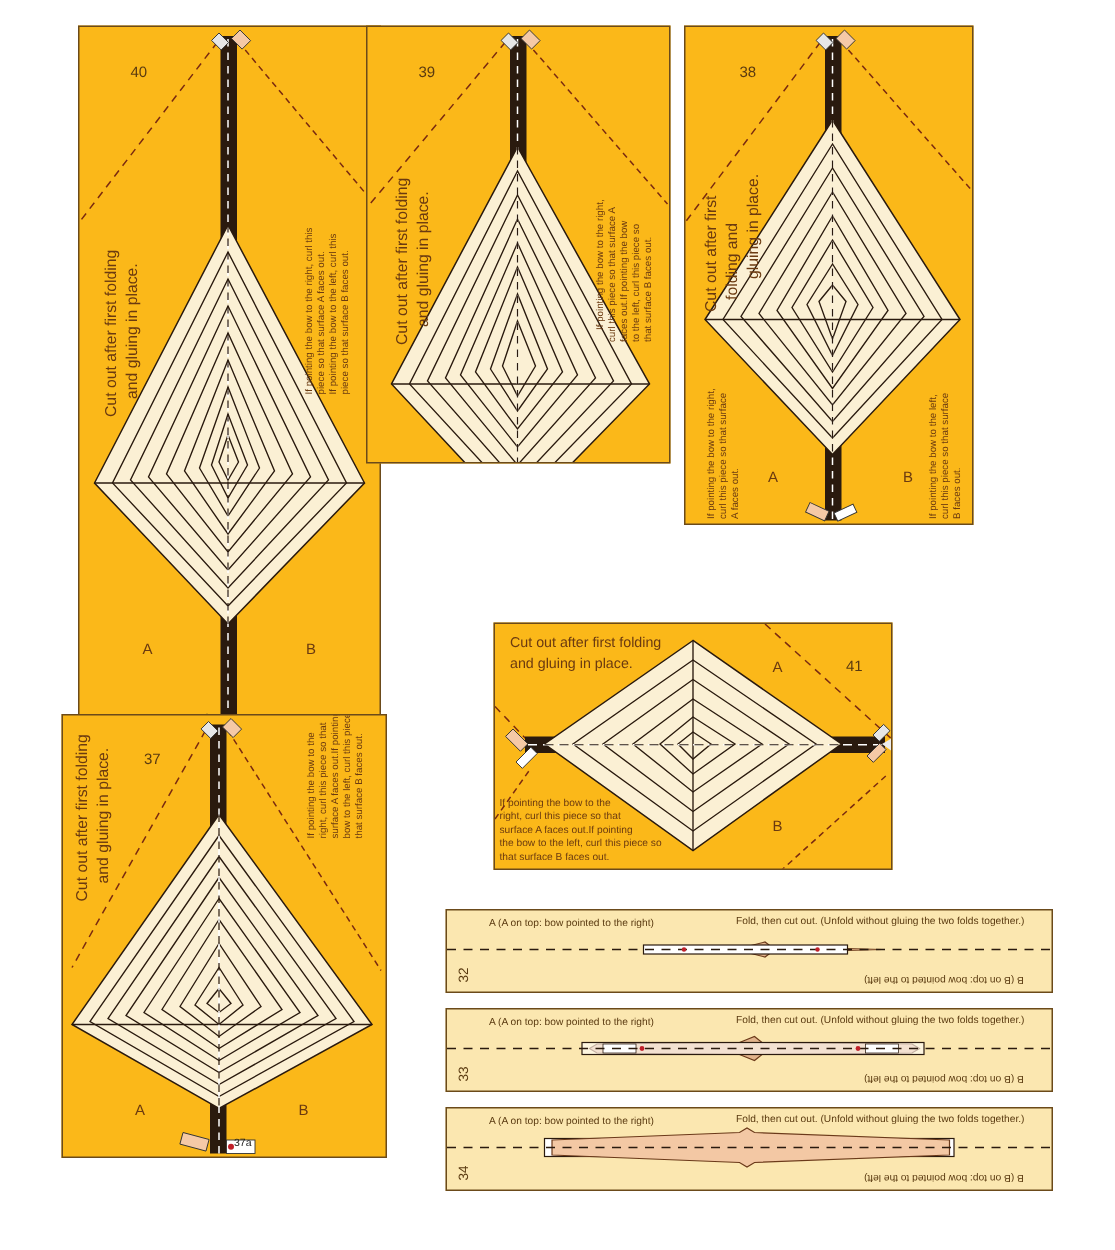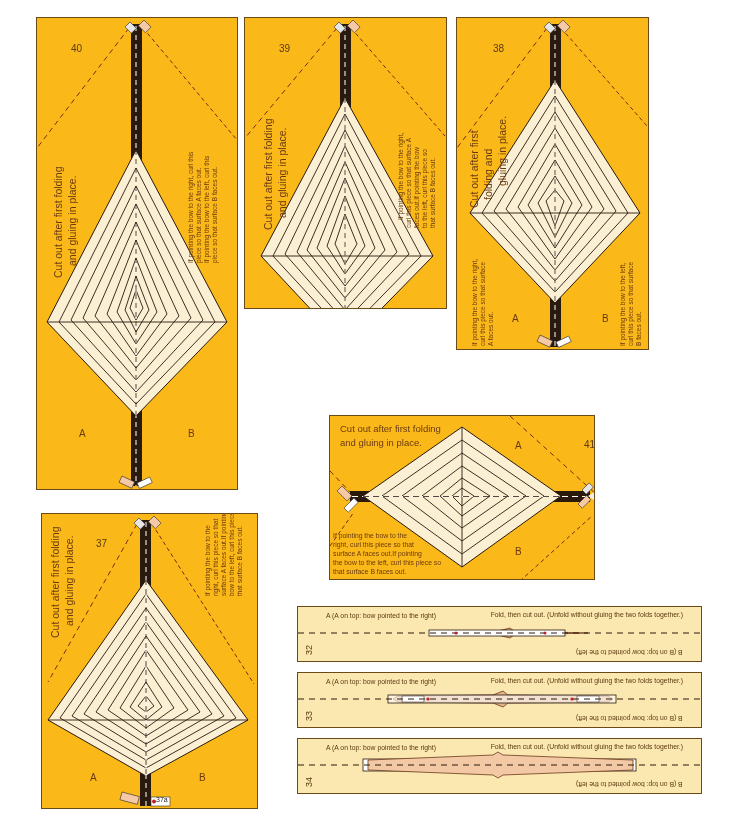--- a/index.html
+++ b/index.html
@@ -16,21 +16,21 @@
   .strip { position:absolute; background:#fbe7b0; border:1px solid #6b4a1a; box-sizing:border-box; overflow:hidden; }
   .strip svg { position:absolute; left:0; top:0; }
   .strip .top-a { position:absolute; left:28px; top:5px; font-size:6.8px; color:#5a3a10; }
   .strip .top-b { position:absolute; right:18px; top:4px; font-size:6.8px; color:#5a3a10; }
   .strip .bot { position:absolute; right:18px; bottom:5px; font-size:6.8px; color:#5a3a10; transform:rotate(180deg); }
   .strip .snum { position:absolute; left:6px; bottom:6px; font-size:9px; color:#5a3a10; transform:rotate(-90deg); }
 </style>
 </head>
 <body>
 
-<div class="panel" style="left:36px;top:17px;width:202px;height:473px;">
+<div class="panel" style="left:52px;top:17px;width:202px;height:473px;">
   <svg width="202" height="473">
     <line x1="92" y1="10" x2="0" y2="130" stroke="#7a2a10" stroke-width="1" stroke-dasharray="5,4"></line>
     <line x1="106" y1="10" x2="200" y2="122" stroke="#7a2a10" stroke-width="1" stroke-dasharray="4,3"></line>
     <rect x="94" y="6" width="11" height="462" fill="#2a1a0e"></rect>
     <polygon points="99,132 10,304 99,398 190,304" fill="#fbf0d4" stroke="#2a1a0e" stroke-width="1"></polygon>
     <g fill="none" stroke="#2a1a0e" stroke-width="0.9">
       <polygon points="99,150 22,304 99,386 178,304"></polygon>
       <polygon points="99,168 34,302 99,374 166,302"></polygon>
       <polygon points="99,186 46,300 99,362 154,300"></polygon>
       <polygon points="99,204 58,298 99,350 142,298"></polygon>
@@ -198,33 +198,33 @@
         <rect x="0" y="0" width="10" height="6" fill="#e6e6e6" stroke="#333" stroke-width="0.6"></rect>
       </g>
     <g transform="translate(248,88) rotate(-45)">
         <rect x="0" y="0" width="12" height="6" fill="#f5c9a6" stroke="#333" stroke-width="0.6"></rect>
       </g>
   </svg>
   <div class="htext" style="left:10px;top:6px;font-size:9.5px;line-height:14px;">
     <div>Cut out after first folding</div>
     <div>and gluing in place.</div>
   </div>
-  <div class="num" style="left:234px;top:23px;margin-left:20px;">41</div>
+  <div class="num" style="left:234px;top:23px;">41</div>
   <div class="lbl" style="left:185px;top:24px;">A</div>
   <div class="lbl" style="left:185px;top:130px;">B</div>
   <div class="htext" style="left:3px;top:115px;font-size:6.8px;line-height:9px;">
     <div>If pointing the bow to the</div>
     <div>right, curl this piece so that</div>
     <div>surface A faces out.If pointing</div>
     <div>the bow to the left, curl this piece so</div>
     <div>that surface B faces out.</div>
   </div>
 </div>
 
-<div class="panel" style="left:41px;top:513px;width:217px;height:296px;">
+<div class="panel" style="left:41px;top:476px;width:217px;height:296px;">
   <svg width="217" height="296">
     <line x1="95" y1="10" x2="6" y2="168" stroke="#7a2a10" stroke-width="1" stroke-dasharray="5,4"></line>
     <line x1="110" y1="10" x2="212" y2="170" stroke="#7a2a10" stroke-width="1" stroke-dasharray="4,3"></line>
     <rect x="98" y="6" width="11" height="286" fill="#2a1a0e"></rect>
     <polygon points="104,66 6,206 104,262 206,206" fill="#fbf0d4" stroke="#2a1a0e" stroke-width="1"></polygon>
     <g fill="none" stroke="#2a1a0e" stroke-width="0.9">
       <polygon points="104,80 18,204 104,254 194,204"></polygon>
       <polygon points="104,94 30,202 104,246 182,202"></polygon>
       <polygon points="104,108 42,200 104,238 170,200"></polygon>
       <polygon points="104,122 54,198 104,230 158,198"></polygon>

